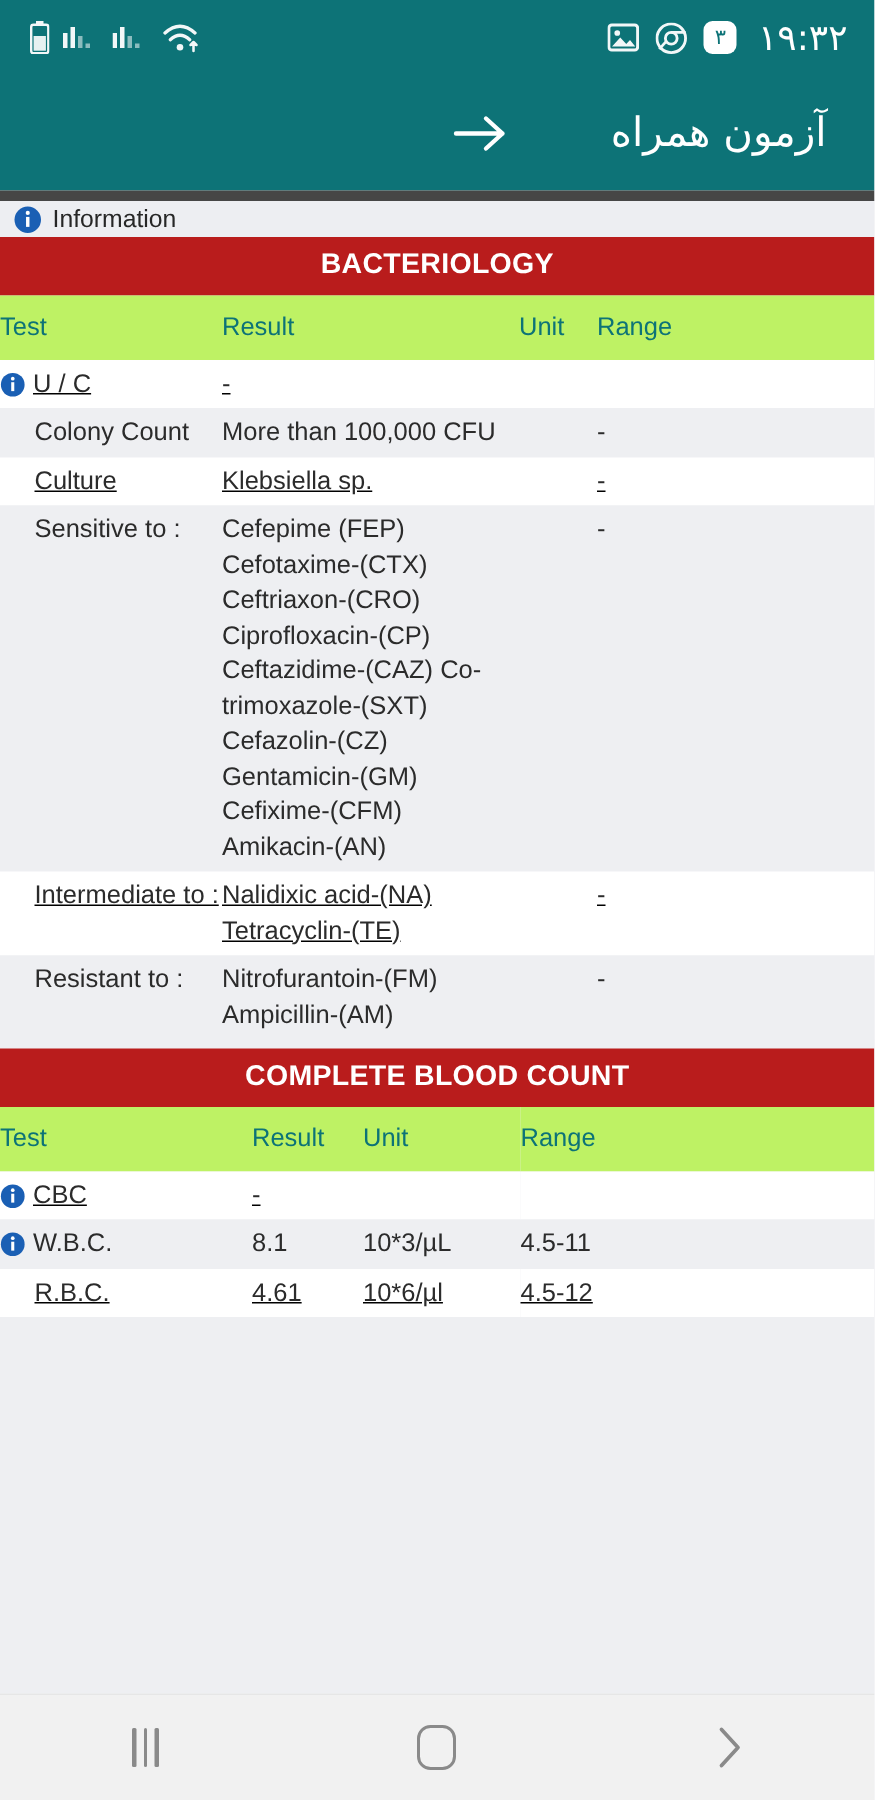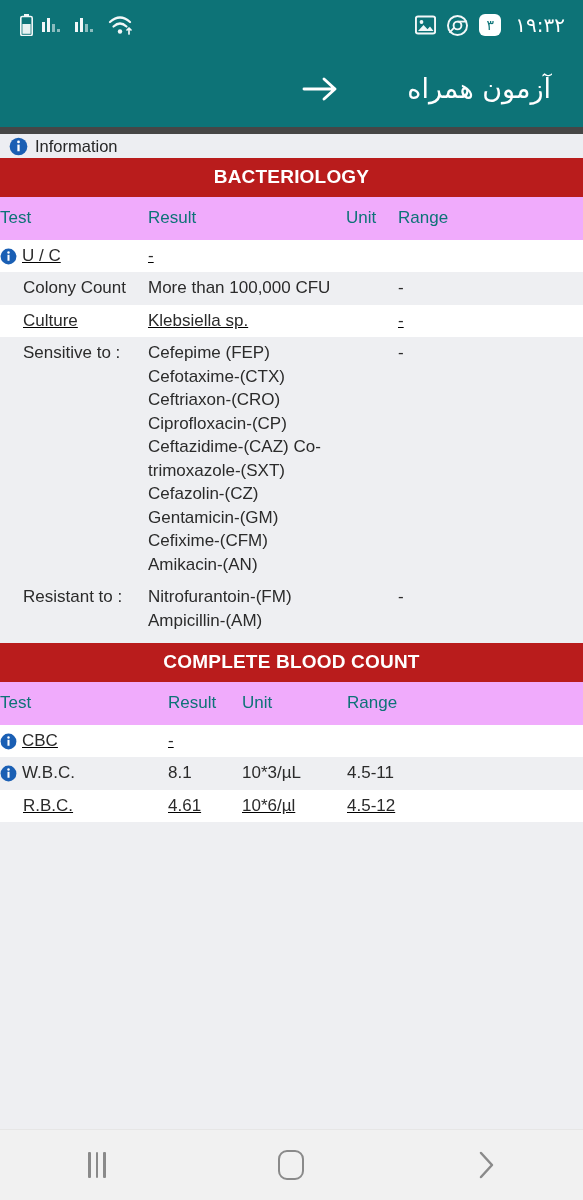--- a/index.html
+++ b/index.html
@@ -40,21 +40,21 @@
     align-items: center;
   }
   .status-left { gap: 9px; }
   .status-right { gap: 11px; }
   .sb-icon {
     display: block;
     opacity: .95;
   }
   .status-time {
     color: #ffffff;
-    font-size: 20px;
+    font-size: 24px;
     letter-spacing: .5px;
     font-family: "DejaVu Sans", sans-serif;
     margin-left: 3px;
     white-space: nowrap;
   }
   .notif-badge {
     width: 22px; height: 22px;
     border-radius: 6px;
     background: #ffffff;
     color: #0d7377;
@@ -151,21 +151,21 @@
     font-size: 17px;
     color: #2b2b2b;
     padding: 4px 0 5px;
     line-height: 23.5px;
     word-wrap: break-word;
     overflow-wrap: break-word;
   }
   table.lab th {
     color: #0d7377;
     font-weight: normal;
-    background: #f0abfc;
+    background: #bef264;
     padding-top: 9px;
     padding-bottom: 10px;
     font-size: 17px;
   }
   
   .bact col.c-test   { width: 148px; }
   .bact col.c-result { width: 198px; }
   .bact col.c-unit   { width: 52px; }
   .bact col.c-range  { width: 185px; }
   
@@ -352,20 +352,30 @@
               <td></td>
               <td>-</td>
             </tr>
             <tr class="row-alt">
               <td class="cell-pad-test">
                 <div class="test-cell indent">
                   <span class="txt">Sensitive to :</span>
                 </div>
               </td>
               <td class="cell-pad-result">Cefepime (FEP) Cefotaxime-(CTX) Ceftriaxon-(CRO) Ciprofloxacin-(CP) Ceftazidime-(CAZ) Co-trimoxazole-(SXT) Cefazolin-(CZ) Gentamicin-(GM) Cefixime-(CFM) Amikacin-(AN)</td>
+              <td></td>
+              <td>-</td>
+            </tr>
+            <tr class="row-white">
+              <td class="cell-pad-test">
+                <div class="test-cell indent">
+                  <span class="txt">Intermediate to :</span>
+                </div>
+              </td>
+              <td class="cell-pad-result">Nalidixic acid-(NA) Tetracyclin-(TE)</td>
               <td></td>
               <td>-</td>
             </tr>
             <tr class="row-alt">
               <td class="cell-pad-test">
                 <div class="test-cell indent">
                   <span class="txt">Resistant to :</span>
                 </div>
               </td>
               <td class="cell-pad-result">Nitrofurantoin-(FM) Ampicillin-(AM)</td>

